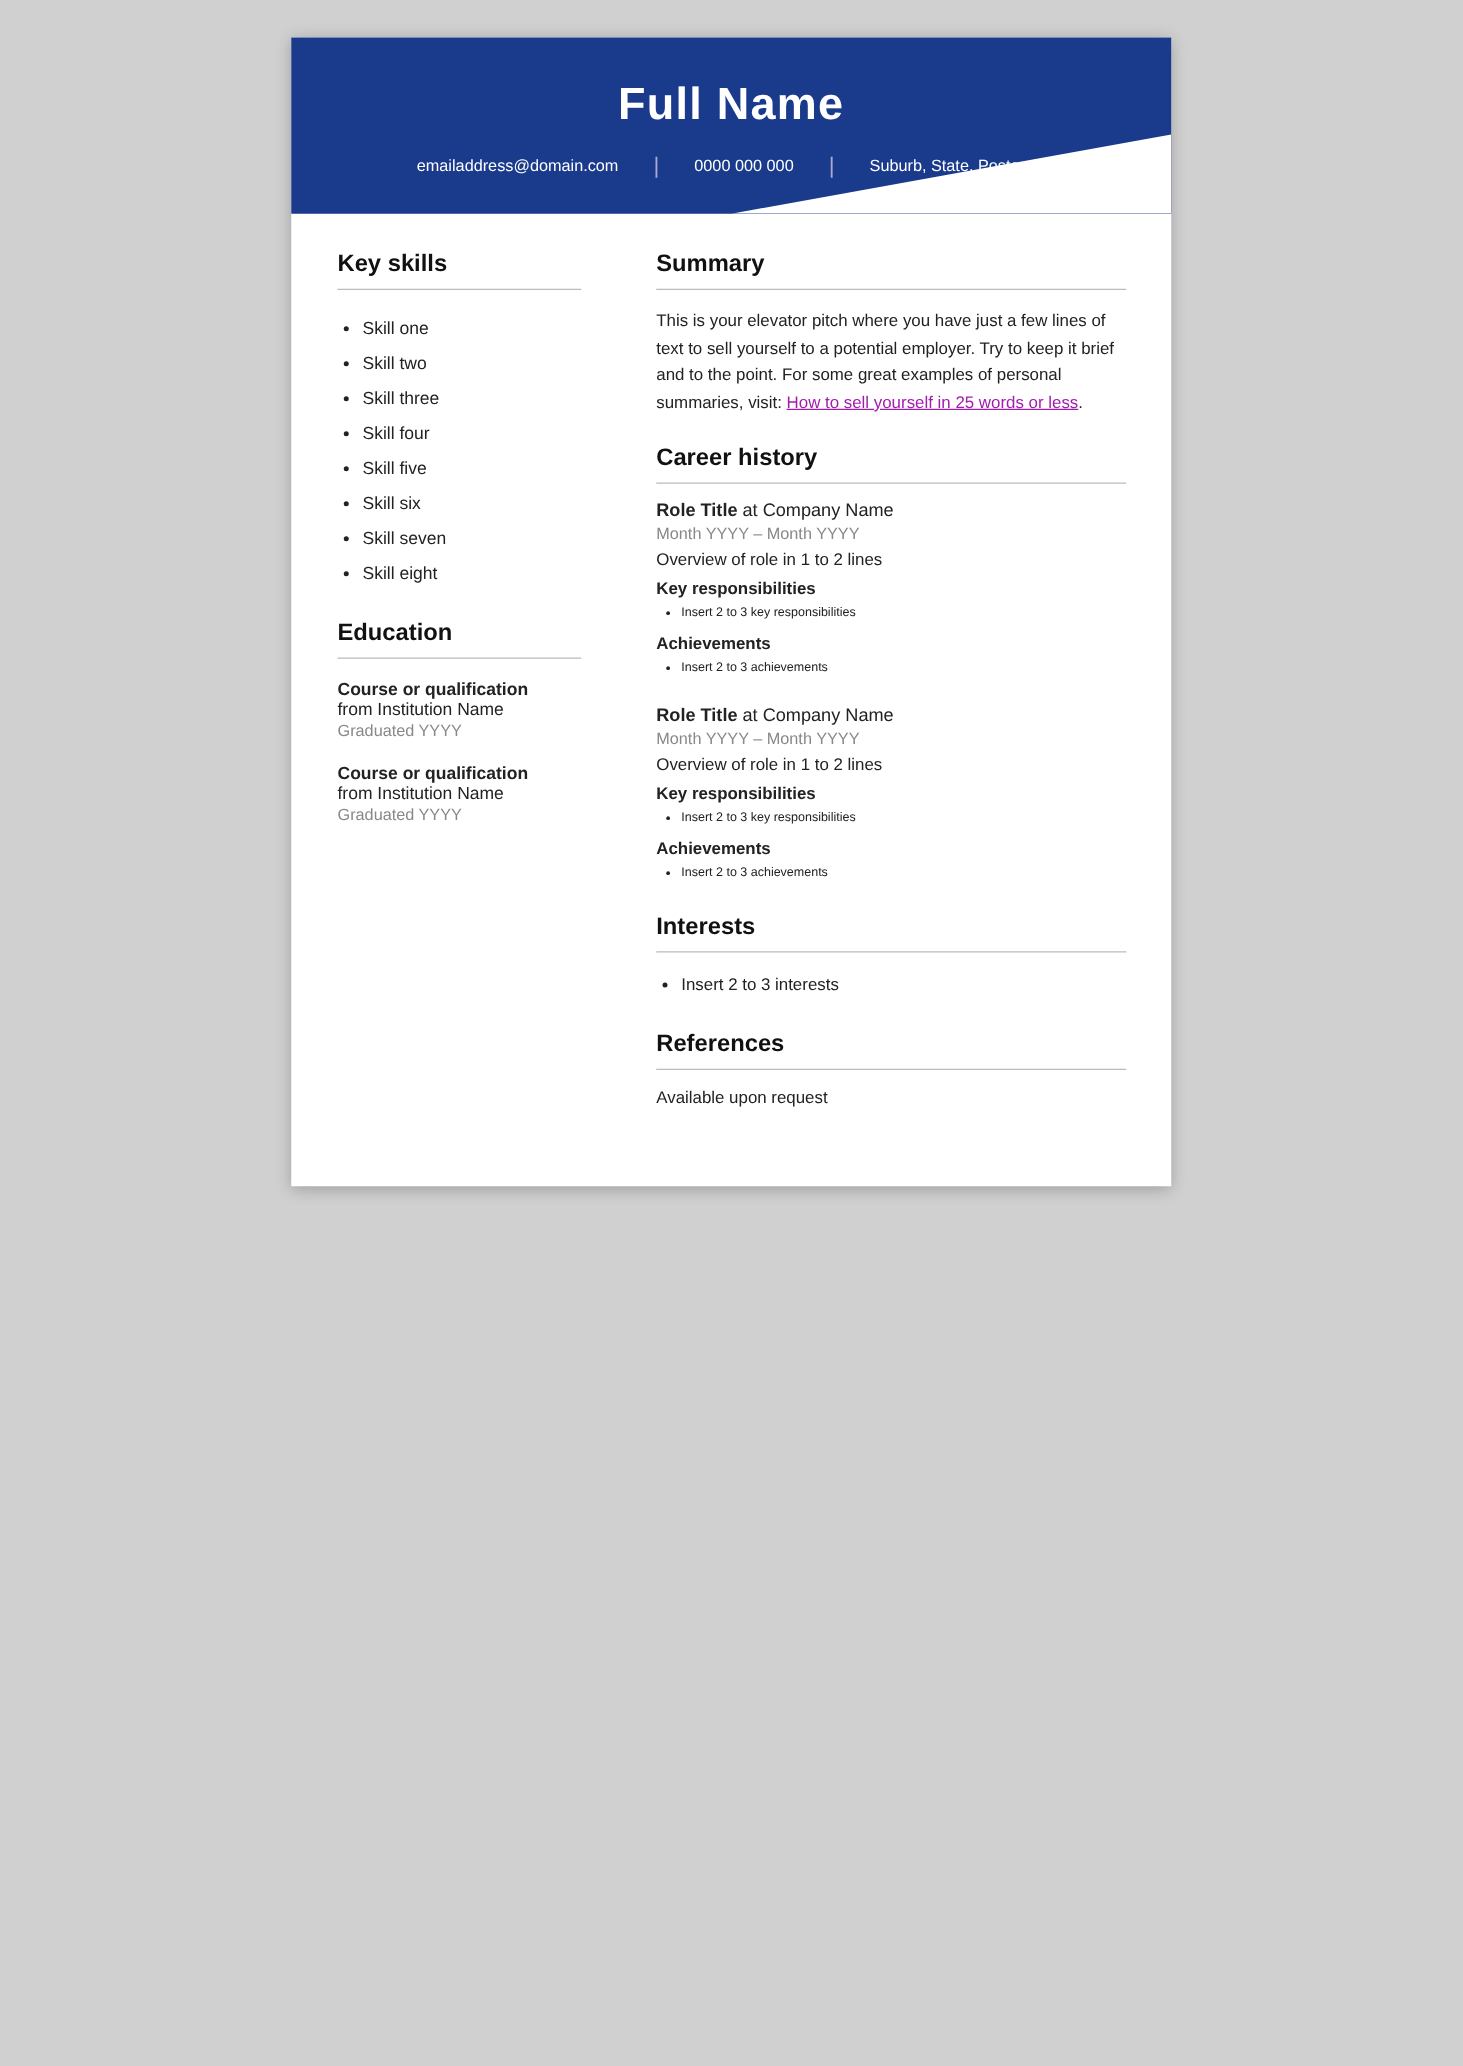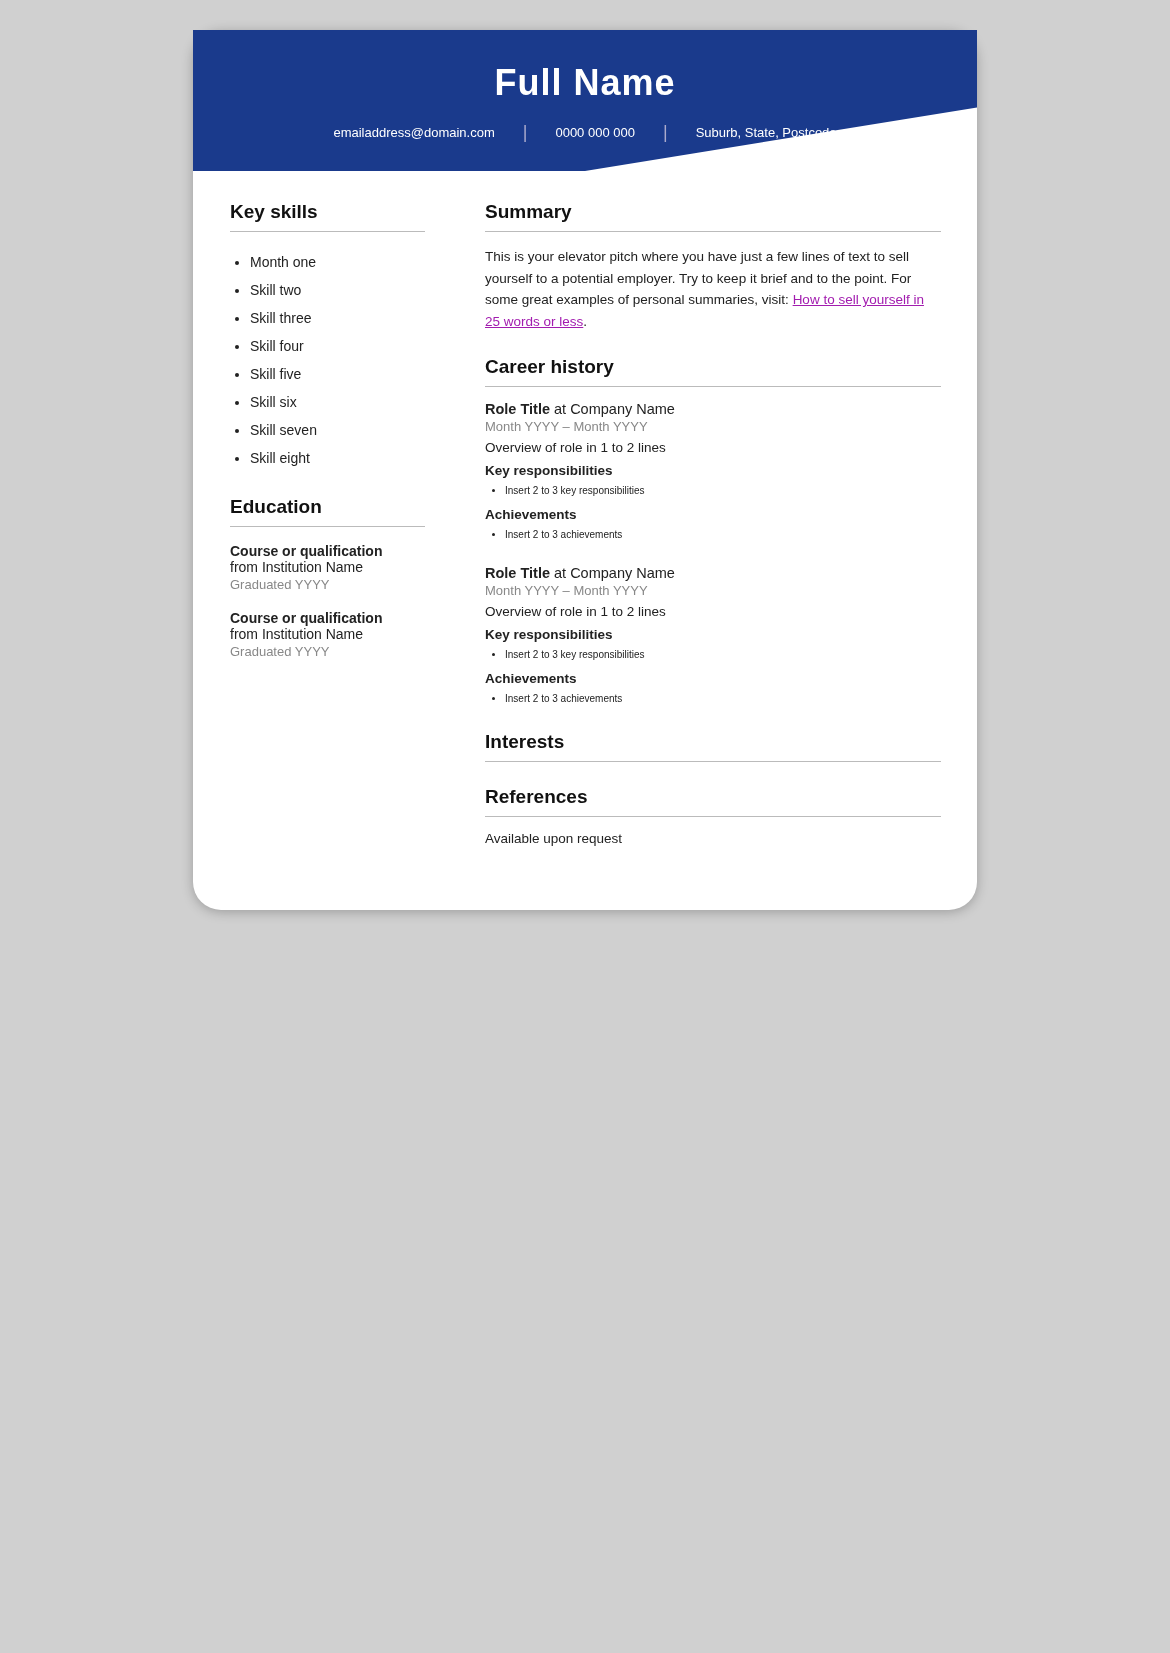--- a/index.html
+++ b/index.html
@@ -6,25 +6,24 @@
     body {
       background: #d0d0d0;
       font-family: Arial, sans-serif;
       font-size: 14px;
       color: #222;
       display: flex;
       justify-content: center;
       padding: 30px 0;
     }
     .page {
-      width: 784px;
+      width: 704px;
       background: #fff;
       box-shadow: 0 2px 12px rgba(0,0,0,0.25);
       position: relative;
-      border-radius: 28px;
     }
     
     .header {
       background: #1a3a8c;
       position: relative;
       padding: 32px 40px 28px 40px;
       overflow: hidden;
       min-height: 140px;
     }
     .header-diagonal {
@@ -199,21 +198,21 @@
   </div>
 
   <div class="body">
 
     <div class="left-col">
 
       <div class="right-section">
         <div class="section-title">Key skills</div>
         <hr class="section-divider">
         <ul class="skills-list">
-          <li>Month one</li>
+          <li>Skill one</li>
           <li>Skill two</li>
           <li>Skill three</li>
           <li>Skill four</li>
           <li>Skill five</li>
           <li>Skill six</li>
           <li>Skill seven</li>
           <li>Skill eight</li>
         </ul>
       </div>
 
@@ -285,20 +284,23 @@
           <div class="sub-section-title">Achievements</div>
           <ul class="bullet-list">
             <li>Insert 2 to 3 achievements</li>
           </ul>
         </div>
       </div>
 
       <div class="right-section">
         <div class="right-section-title">Interests</div>
         <hr class="right-section-divider">
+        <ul class="interests-list">
+          <li>Insert 2 to 3 interests</li>
+        </ul>
       </div>
 
       <div class="right-section">
         <div class="right-section-title">References</div>
         <hr class="right-section-divider">
         <div class="references-text">Available upon request</div>
       </div>
 
     </div>
   </div>

